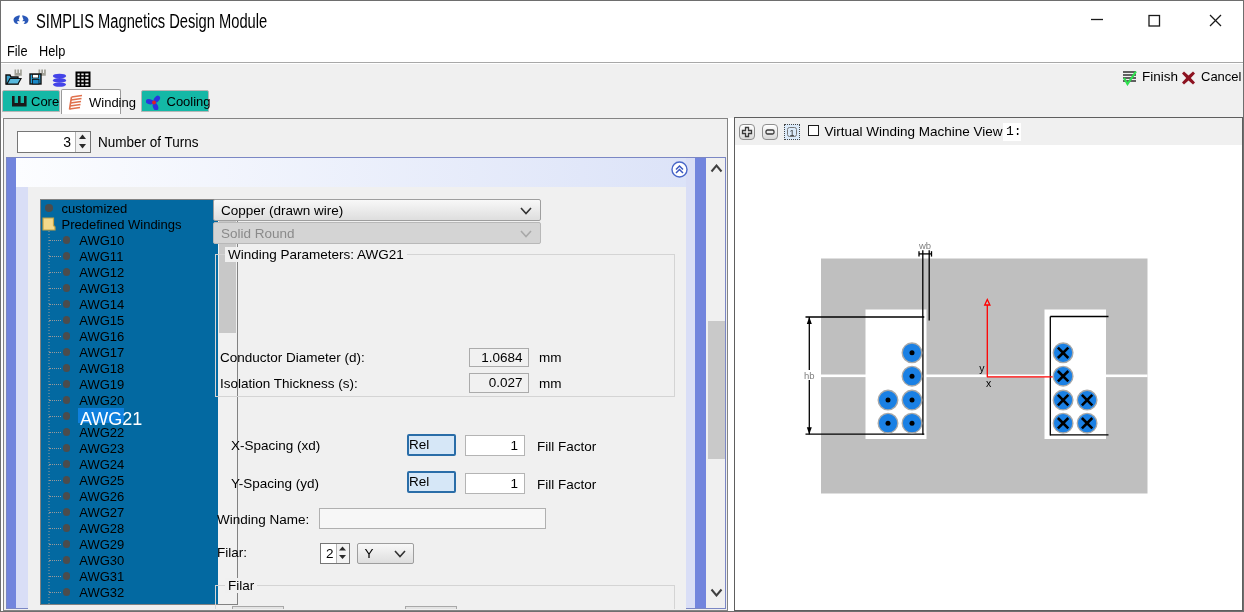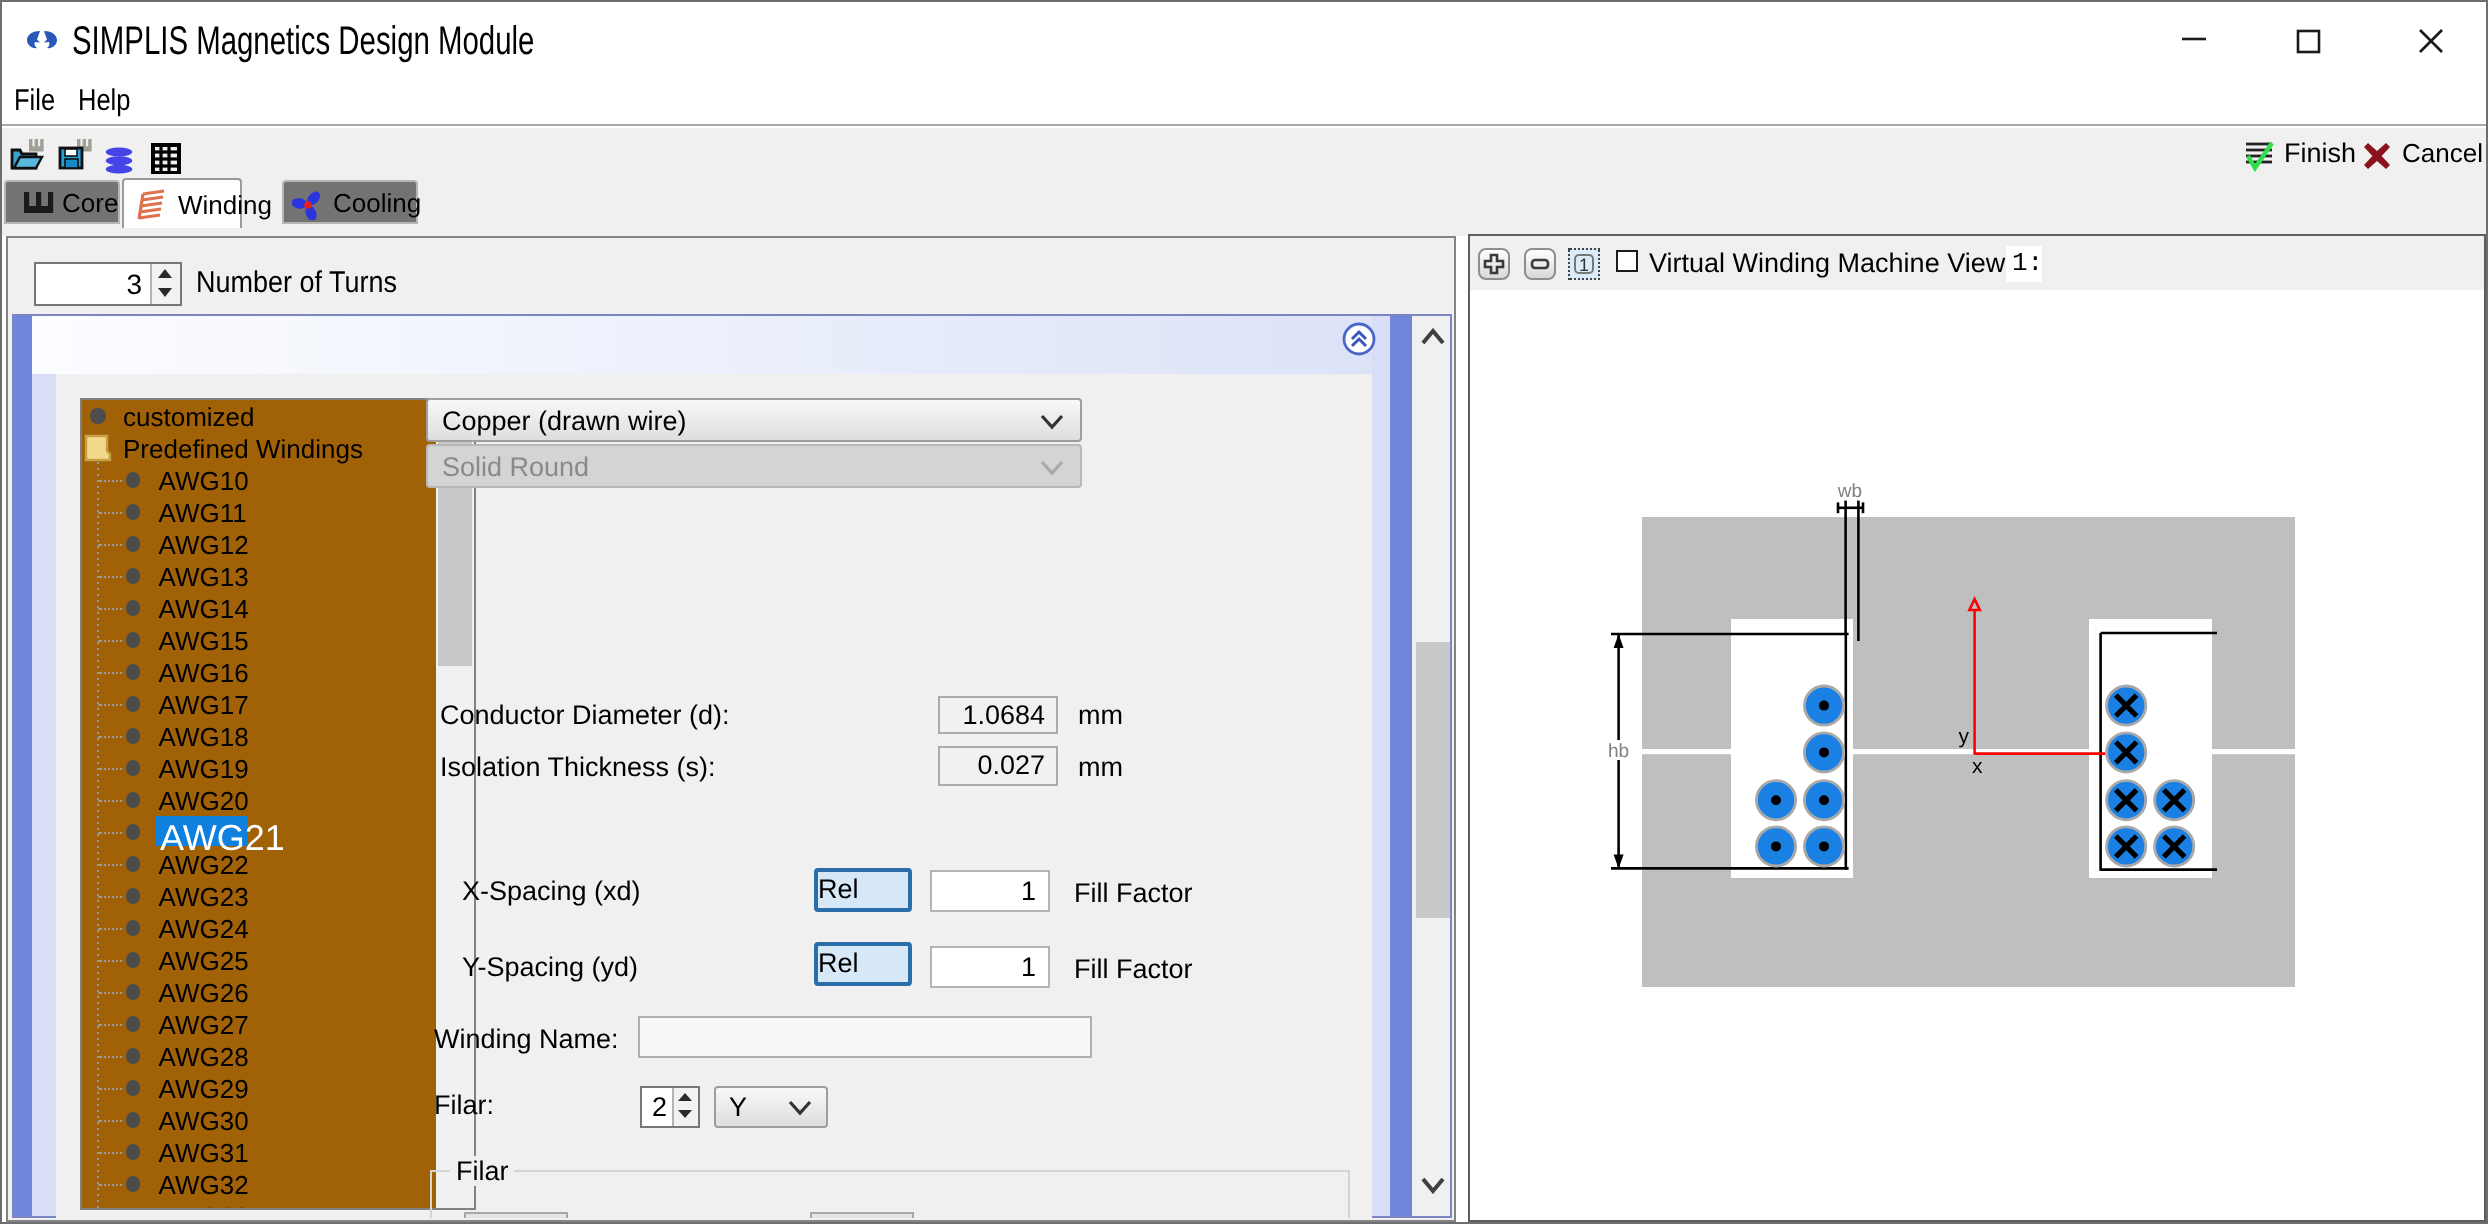--- a/index.html
+++ b/index.html
@@ -11,21 +11,21 @@
   
   #titlebar { left:0; top:0; width:1242px; height:38px; background:#fff; }
   #title-text { left:35px; top:9px; font-size:20px; color:#000; transform:scaleX(0.735); transform-origin:left top; white-space:nowrap; }
   
   #menubar { left:0; top:38px; width:1242px; height:24px; background:#fff;
              border-bottom:1px solid #a8a8a8; font-size:15px; }
   
   #toolbar { left:0; top:63px; width:1242px; height:26px; background:#f0f0f0; }
   
   #tabrow { left:0; top:89px; width:1242px; height:28px; background:#f0f0f0; }
-  .tab { position:absolute; top:0px; height:21.5px; background:#737373;
+  .tab { position:absolute; top:0px; height:21.5px; background:#14b8a6;
          border:1px solid #b6b6b6; border-radius:2px 2px 0 0; font-size:13px; }
   .tab.sel { top:-1.5px; height:25px; background:#fff; border-color:#9a9a9a; border-bottom:none; z-index:3; }
   .tab span { position:absolute; top:3px; }
   .tab.sel span { top:5px; }
 
   
   #lpane { left:2px; top:117px; width:725px; height:493px; background:#f0f0f0;
            border:1px solid #848484; }
   
   .spinbox { position:absolute; background:#fff; border:1px solid #767676; }
@@ -33,21 +33,21 @@
               background:#f2f2f2; border-left:1px solid #b4b4b4; }
   
   #ipanel { left:2px; top:38px; width:720px; height:452px;
             background:#d9def6; border:1px solid #7b87c4; }
   #ipanel-head { left:9px; top:0px; width:670px; height:29px;
                  background:linear-gradient(to right,#fcfdff,#dce3f8); }
   #ipanel-body { left:21px; top:29px; width:658px; height:422px; background:#f0f0f0; }
   #ipanel-sb { left:699px; top:0px; width:19px; height:450px; background:#f0f0f0; }
 
   
-  #tree { left:36.5px; top:80px; width:198px; height:406px; background:#a16207;
+  #tree { left:36.5px; top:80px; width:198px; height:406px; background:#0369a1;
           border:1px solid #828282; overflow:hidden; font-size:13px; }
   .trow { position:absolute; left:0; height:16px; width:164px; }
   .trow .lbl { position:absolute; top:1px; }
   .bullet { position:absolute; width:7.5px; height:7.5px; border-radius:50%; background:#4c4c4c; top:4px; }
   #treesb { position:absolute; right:0; top:0; width:19px; height:404px; background:#f1f1f1; }
 
   .combo { position:absolute; border:1px solid #9e9e9e; border-radius:2px;
            background:linear-gradient(#f8f8f8,#dedede); font-size:13.5px; }
   .combo .ct { position:absolute; left:7px; top:3px; }
   .grp { position:absolute; border:1px solid #d4d4d4; }
@@ -336,20 +336,23 @@
             <path d="M1 1 L6 6.5 L11 1" fill="none" stroke="#333" stroke-width="1.6"></path>
           </svg>
       </div>
       <div class="combo" style="left:185px;top:34.5px;width:328px;height:22px;background:#d4d4d4;border-color:#b8b8b8;color:#8a8a8a">
         <span class="ct">Solid Round</span>
         <svg class="abs" style="right:8px;top:7px" width="12" height="8" viewBox="0 0 12 8">
             <path d="M1 1 L6 6.5 L11 1" fill="none" stroke="#a8a8a8" stroke-width="1.6"></path>
           </svg>
       </div>
 
+      <div class="grp" style="left:187px;top:67px;width:460px;height:142.5px">
+          <b>Winding Parameters: AWG21</b>
+        </div>
       <div class="lab" style="left:192px;top:163px">Conductor Diameter (d):</div>
       <div class="fld" style="left:441px;top:160.5px;width:59.5px;height:19.5px;padding:1px 5px 0 0">1.0684</div>
       <div class="lab" style="left:511px;top:163px">mm</div>
       <div class="lab" style="left:192px;top:188.5px">Isolation Thickness (s):</div>
       <div class="fld" style="left:441px;top:186px;width:59.5px;height:19.5px;padding:1px 5px 0 0">0.027</div>
       <div class="lab" style="left:511px;top:188.5px">mm</div>
 
       <div class="lab" style="left:203px;top:251px">X-Spacing (xd)</div>
       <div class="relbtn" style="left:379px;top:246.5px">Rel</div>
       <div class="fld" style="left:436.5px;top:248px;width:60.5px;height:21px;background:#fff;border-color:#b4b4b4;padding:2px 6px 0 0">1</div>

